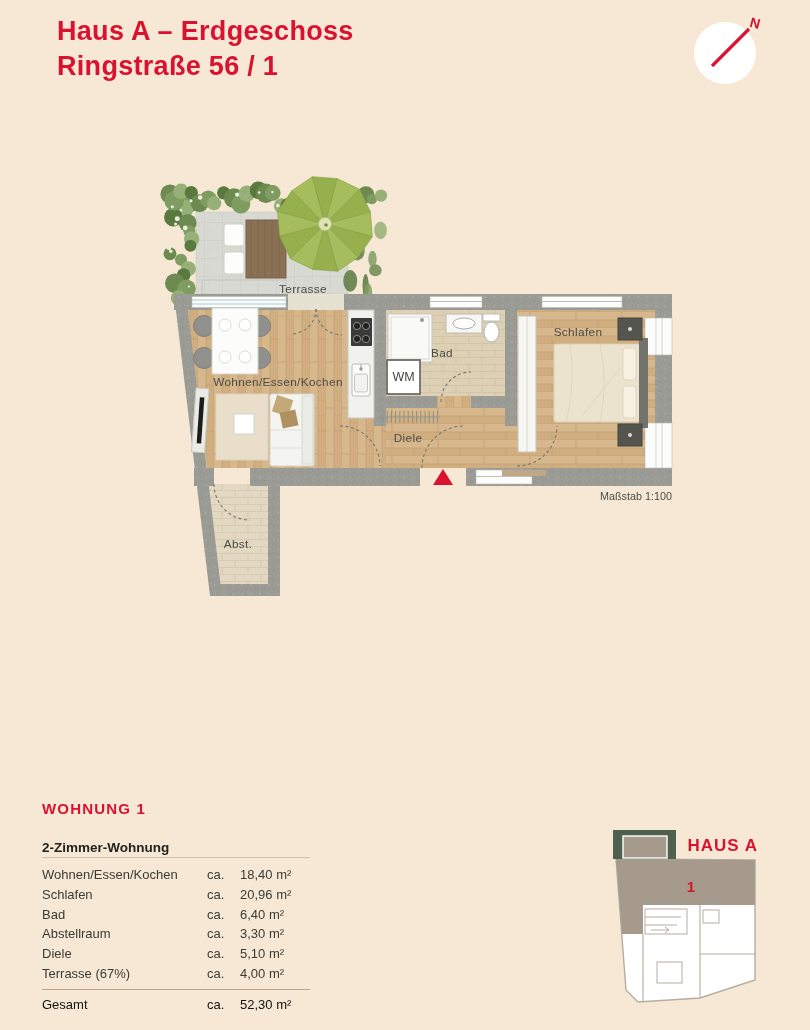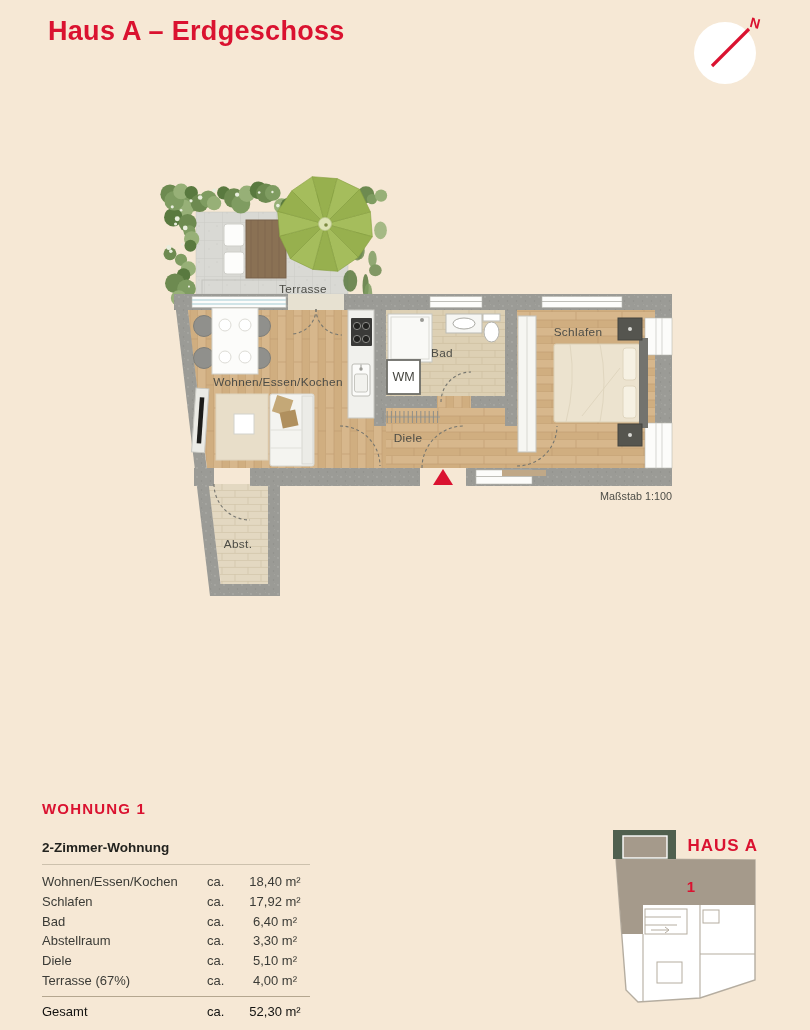--- a/index.html
+++ b/index.html
@@ -1,51 +1,52 @@
 <!DOCTYPE html>
 <html><head>
 <meta charset="utf-8">
 <style>
   :root{ --accent:#da1230; --bg:#f6e8d5; --ink:#3b3b36; }
   html,body{margin:0;padding:0;background:var(--bg);}
   .page{position:relative;width:810px;height:1030px;background:var(--bg);
         font-family:"Liberation Sans",sans-serif;overflow:hidden;}
   .abs{position:absolute;}
-  .title{left:48px;top:14px;font-size:27px;font-weight:bold;color:var(--accent);
+  .title{left:57px;top:14px;font-size:27px;font-weight:bold;color:var(--accent);
          line-height:35px;letter-spacing:.3px;}
   .plan-svg{left:150px;top:168px;width:545px;height:440px;}
   .compass-svg{left:686px;top:8px;width:92px;height:84px;}
   .apt{left:42px;top:800px;width:268px;}
   .apt h2{margin:0;font-size:15px;color:var(--accent);letter-spacing:1.2px;}
   .apt .sub{margin-top:23px;font-size:13.5px;font-weight:bold;color:#23231f;
-            padding-bottom:9px;border-bottom:1px solid #cdc1ad;}
+            padding-bottom:2px;border-bottom:1px solid #cdc1ad;}
   .rows{padding-top:7px;}
   .row{display:grid;grid-template-columns:1fr 33px 70px;font-size:13px;
        color:var(--ink);line-height:19.8px;}
-  .row .area{text-align:center;}
+  .row .area{text-align:left;}
   .row.total{margin-top:5px;border-top:1px solid #b4a68f;padding-top:5px;
              font-weight:normal;color:#121210;}
   .haus{left:640px;top:836px;width:118px;text-align:right;font-size:17px;
         font-weight:bold;color:var(--accent);letter-spacing:1px;}
   .minimap-svg{left:598px;top:812px;width:175px;height:218px;}
   
   .rlabel{font:11.8px "Liberation Sans",sans-serif;fill:#4c4c46;
           letter-spacing:.35px;text-anchor:middle;}
   .wmlabel{font:12.5px "Liberation Sans",sans-serif;fill:#45453f;text-anchor:middle;}
   .scale{font:10.8px "Liberation Sans",sans-serif;fill:#4c4c46;text-anchor:end;}
   .ntext{font:bold 14px "Liberation Sans",sans-serif;fill:var(--accent);}
   .unit{font:bold 15px "Liberation Sans",sans-serif;fill:var(--accent);text-anchor:middle;}
 </style>
 </head>
 <body>
 
 <div class="page">
 
   <div class="abs title">
     <div>Haus A – Erdgeschoss</div>
+    <div>Ringstraße 56 / 1</div>
   </div>
 
   <svg class="abs compass-svg" viewBox="0 0 92 84">
     <circle cx="39" cy="45" r="31" fill="#ffffff"></circle>
     <line x1="26" y1="58" x2="63" y2="21" stroke="#da1230" stroke-width="3.2"></line>
     <text class="ntext" x="64" y="19" transform="rotate(14 66 15)">N</text>
   </svg>
 
   <svg class="abs plan-svg" viewBox="0 0 545 440">
     <defs>
@@ -348,21 +349,21 @@
     <div class="sub">2-Zimmer-Wohnung</div>
     <div class="rows">
       <div class="row">
         <span>Wohnen/Essen/Kochen</span>
         <span>ca.</span>
         <span class="area">18,40 m²</span>
       </div>
       <div class="row">
         <span>Schlafen</span>
         <span>ca.</span>
-        <span class="area">17,92 m²</span>
+        <span class="area">20,96 m²</span>
       </div>
       <div class="row">
         <span>Bad</span>
         <span>ca.</span>
         <span class="area">6,40 m²</span>
       </div>
       <div class="row">
         <span>Abstellraum</span>
         <span>ca.</span>
         <span class="area">3,30 m²</span>

